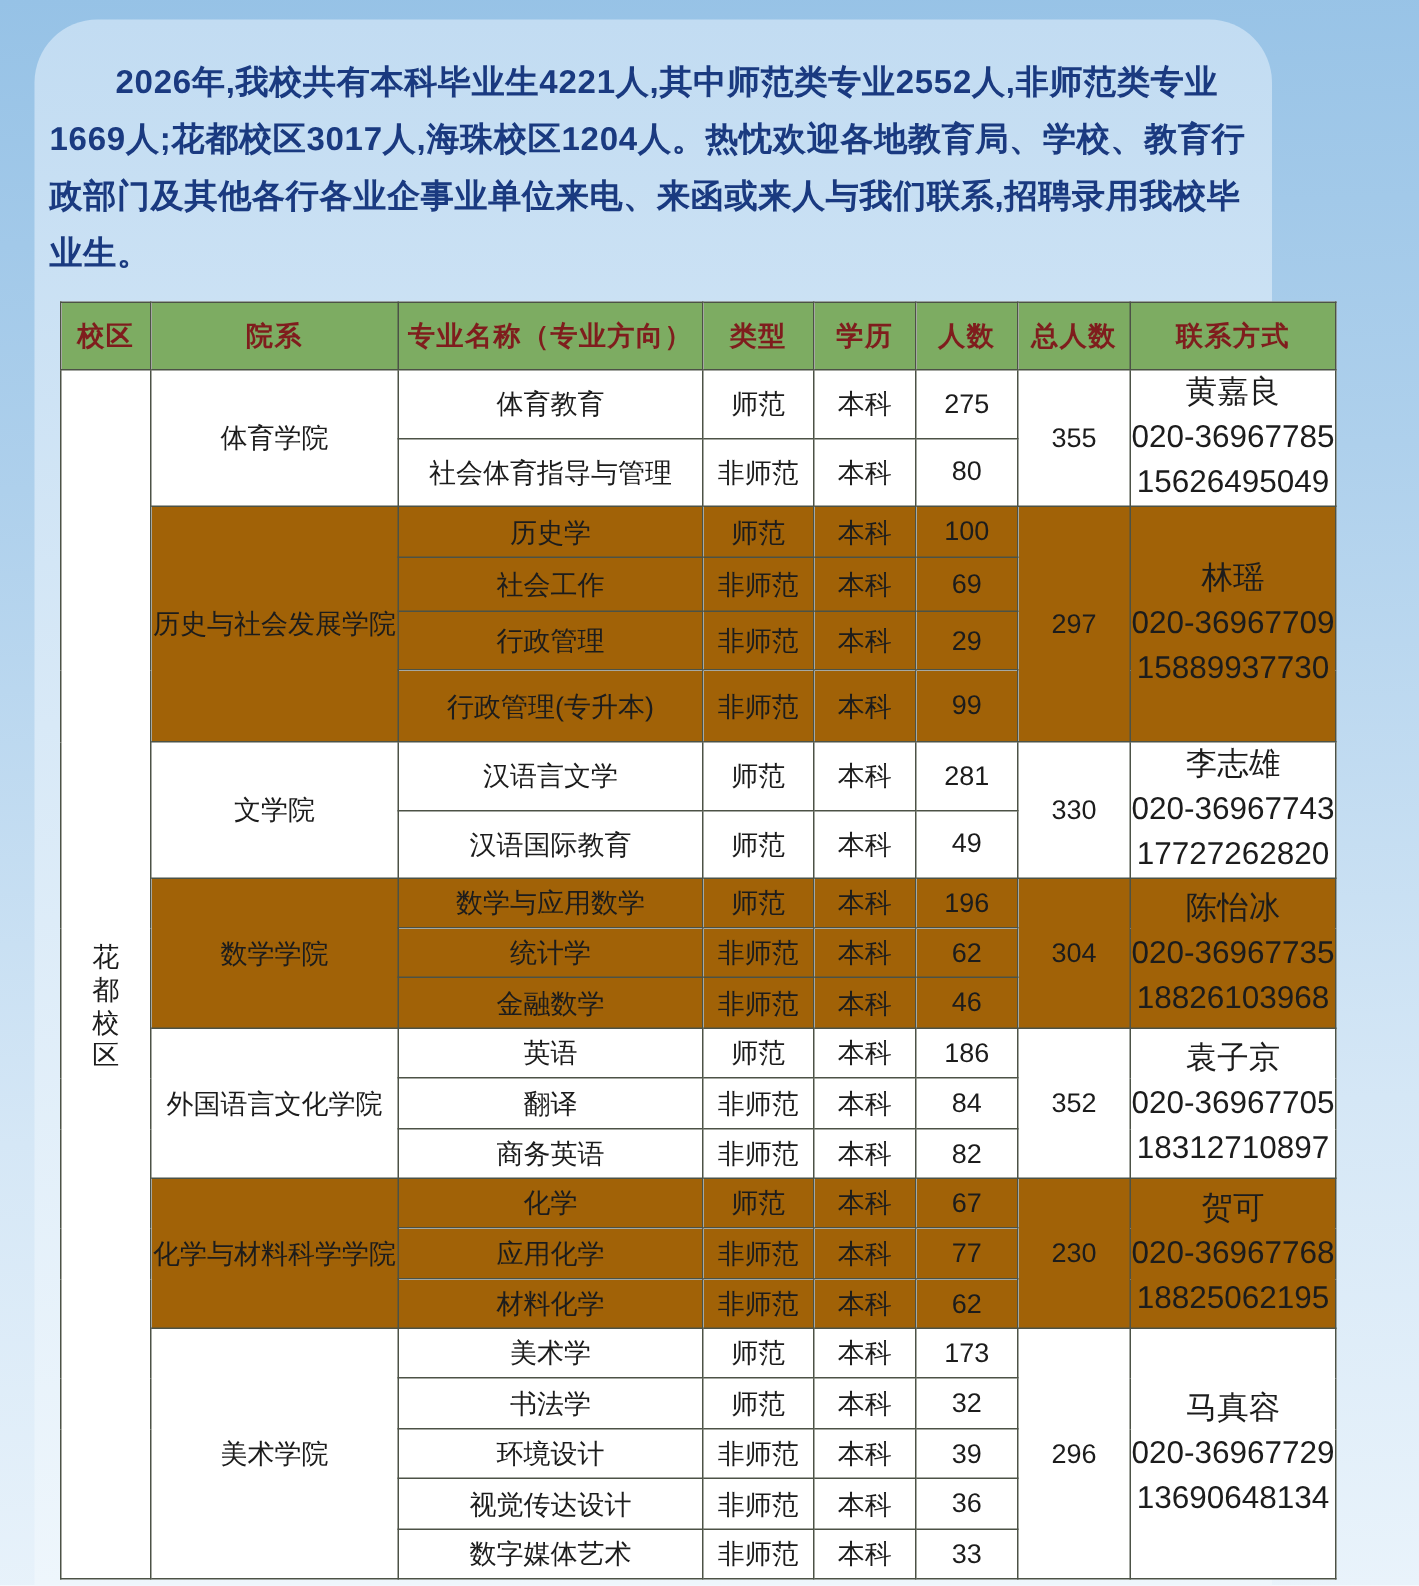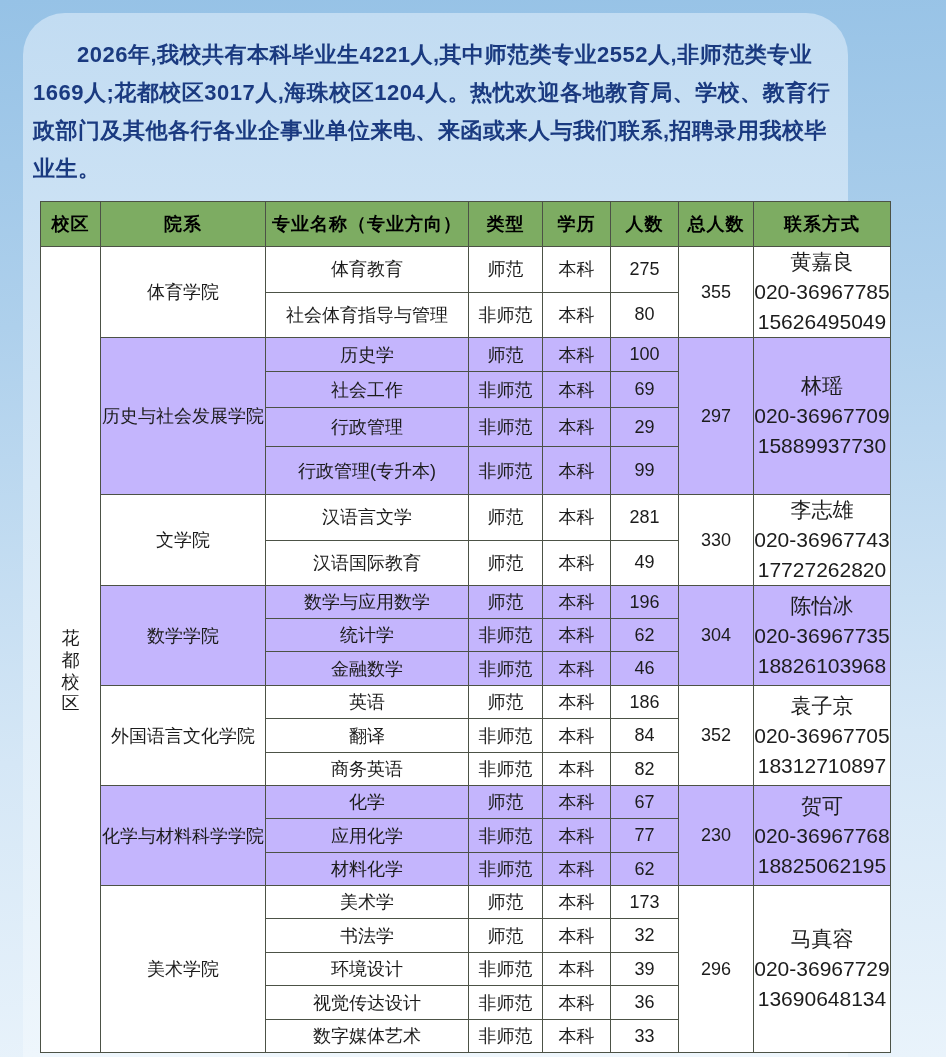--- a/index.html
+++ b/index.html
@@ -38,32 +38,32 @@
   }
   .grad-table th, .grad-table td {
     border: 1px solid #4c5246;
     text-align: center;
     vertical-align: middle;
     padding: 0;
     overflow: hidden;
   }
   .grad-table thead th {
     background: #7dac62;
-    color: #000000;
+    color: #7f1d1d;
     font-size: 18px;
     font-weight: 600;
     height: 44px;
     letter-spacing: 1px;
   }
   .grad-table td {
     background: #ffffff;
     color: #1c1c1c;
     font-size: 18px;
   }
-  tr.green td { background: #c4b5fd; }
+  tr.green td { background: #a16207; }
   td.campus-cell { background: #ffffff !important; }
   .campus-text {
     display: inline-block;
     writing-mode: vertical-rl;
     text-orientation: upright;
     font-size: 18px;
     letter-spacing: 22px;
     margin-bottom: -22px;
   }
   td.contact-cell { font-size: 21px; line-height: 30px; }

